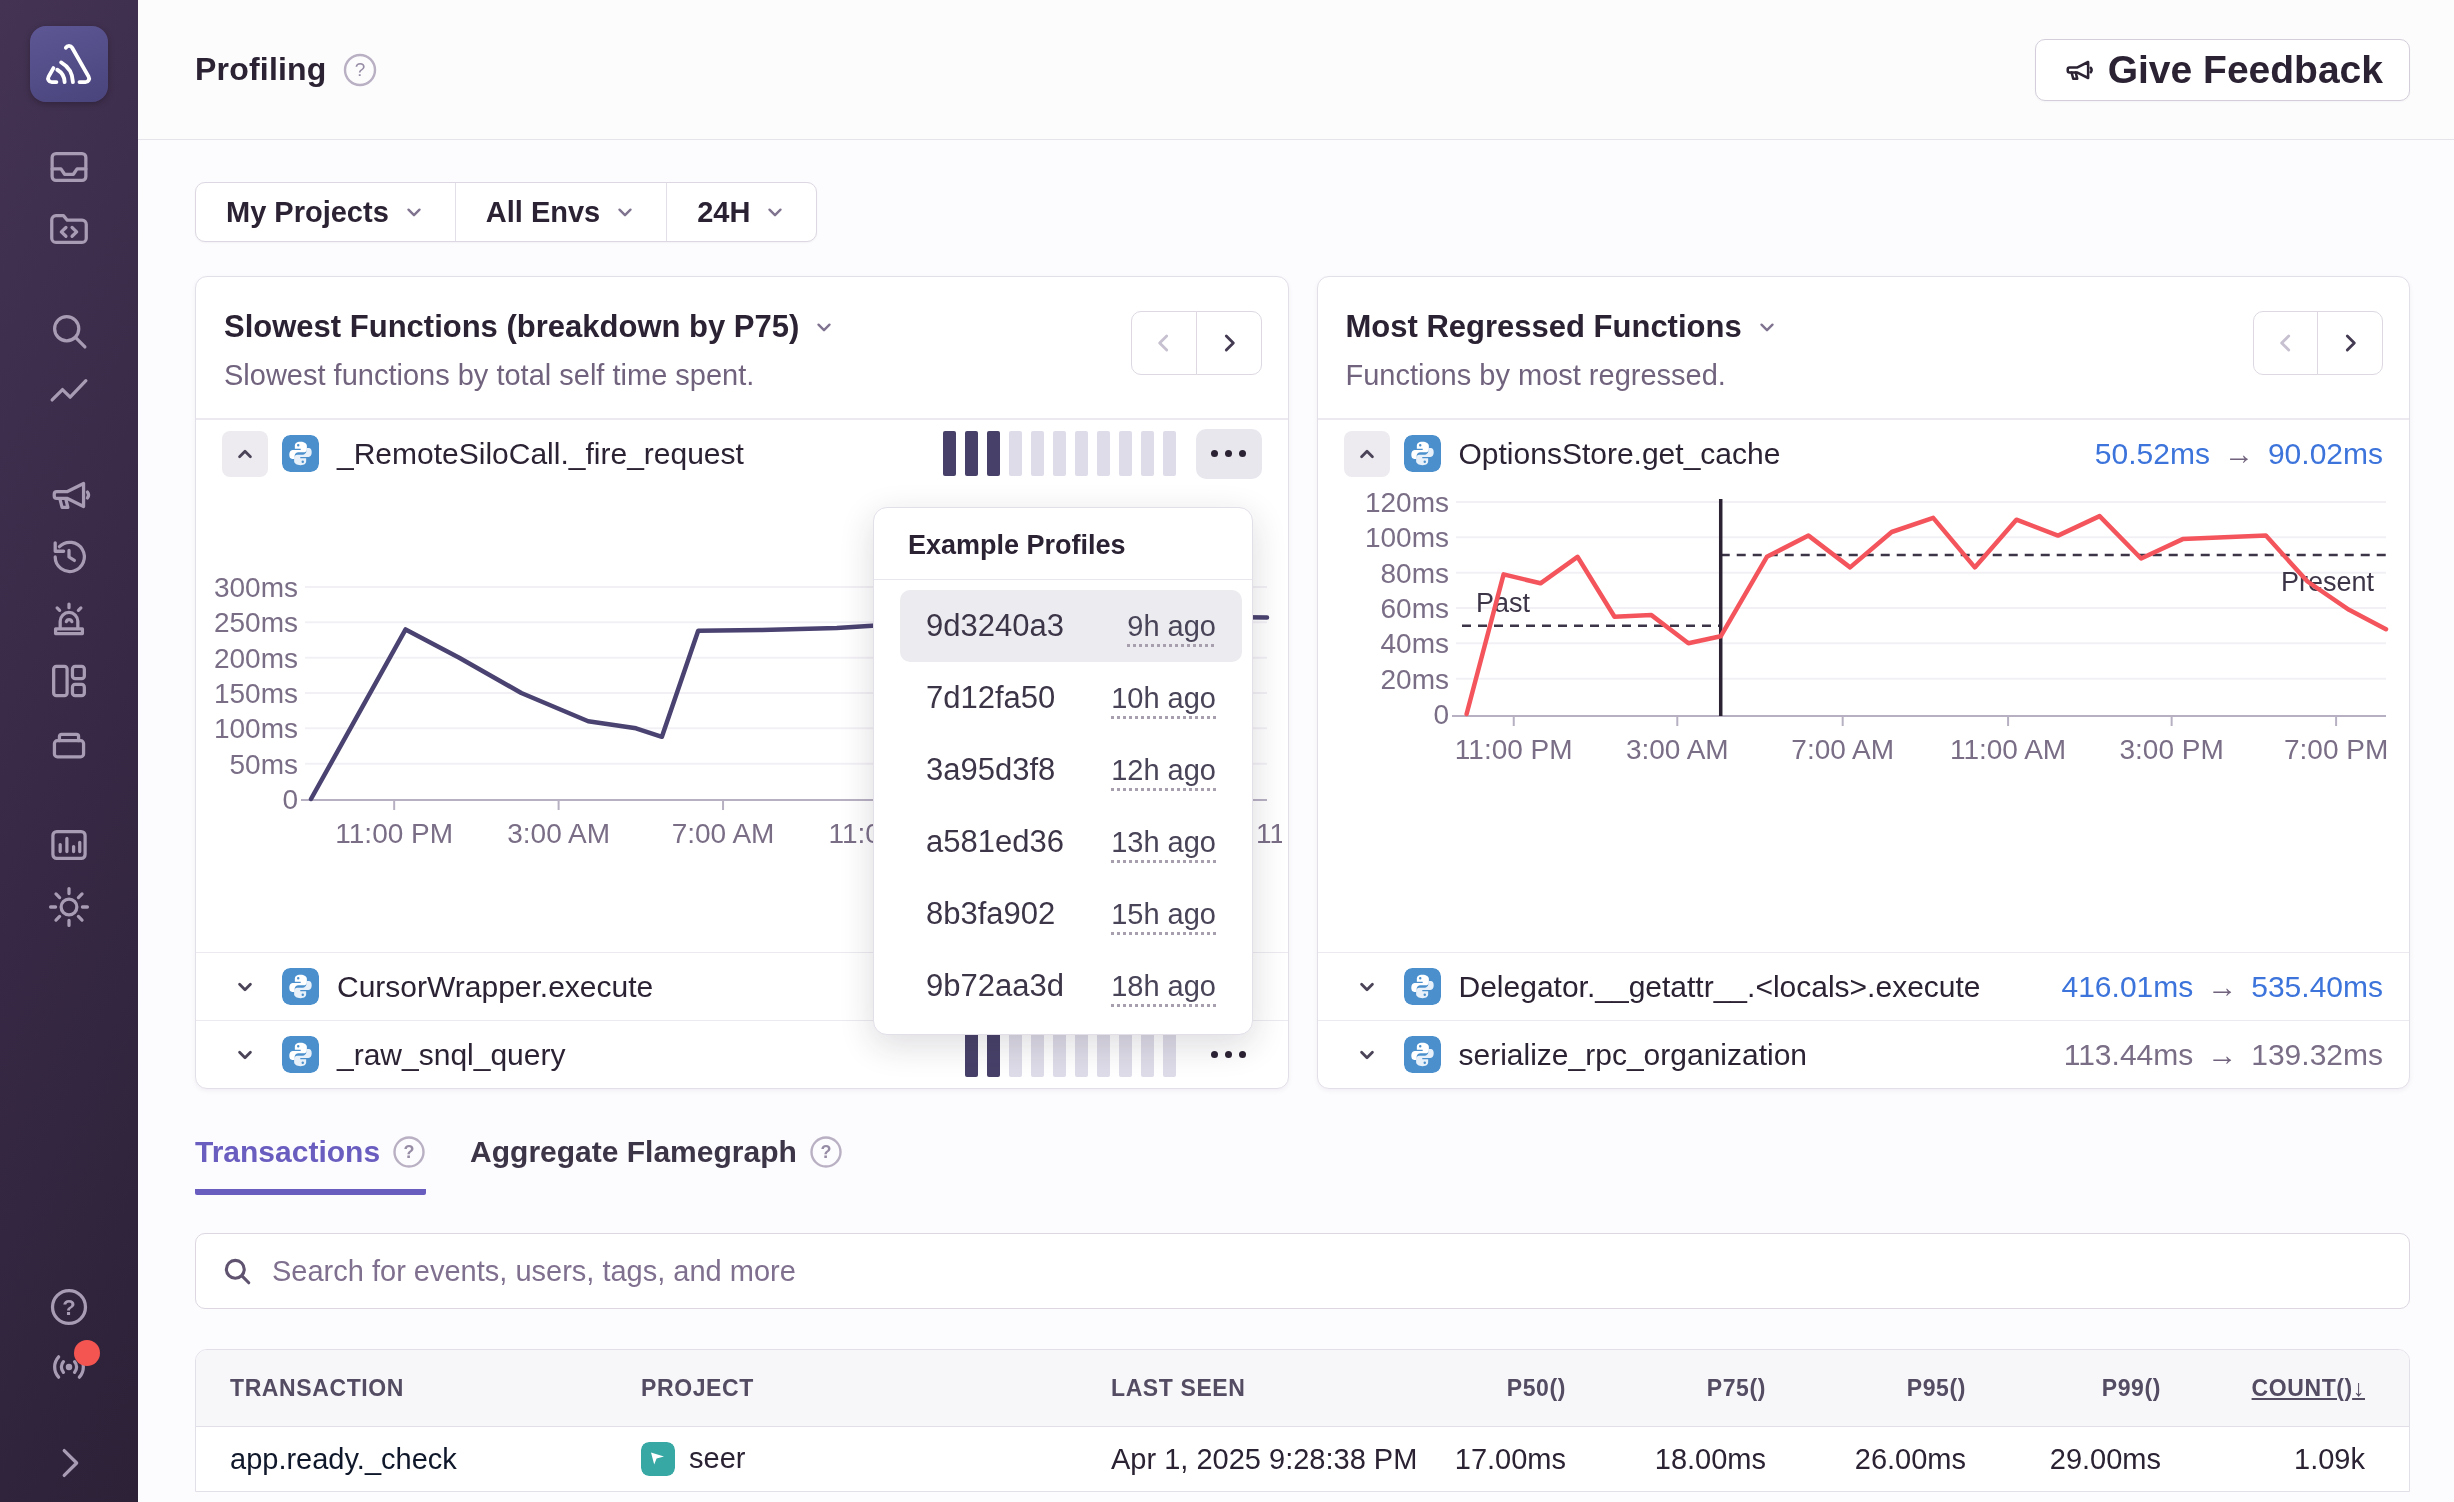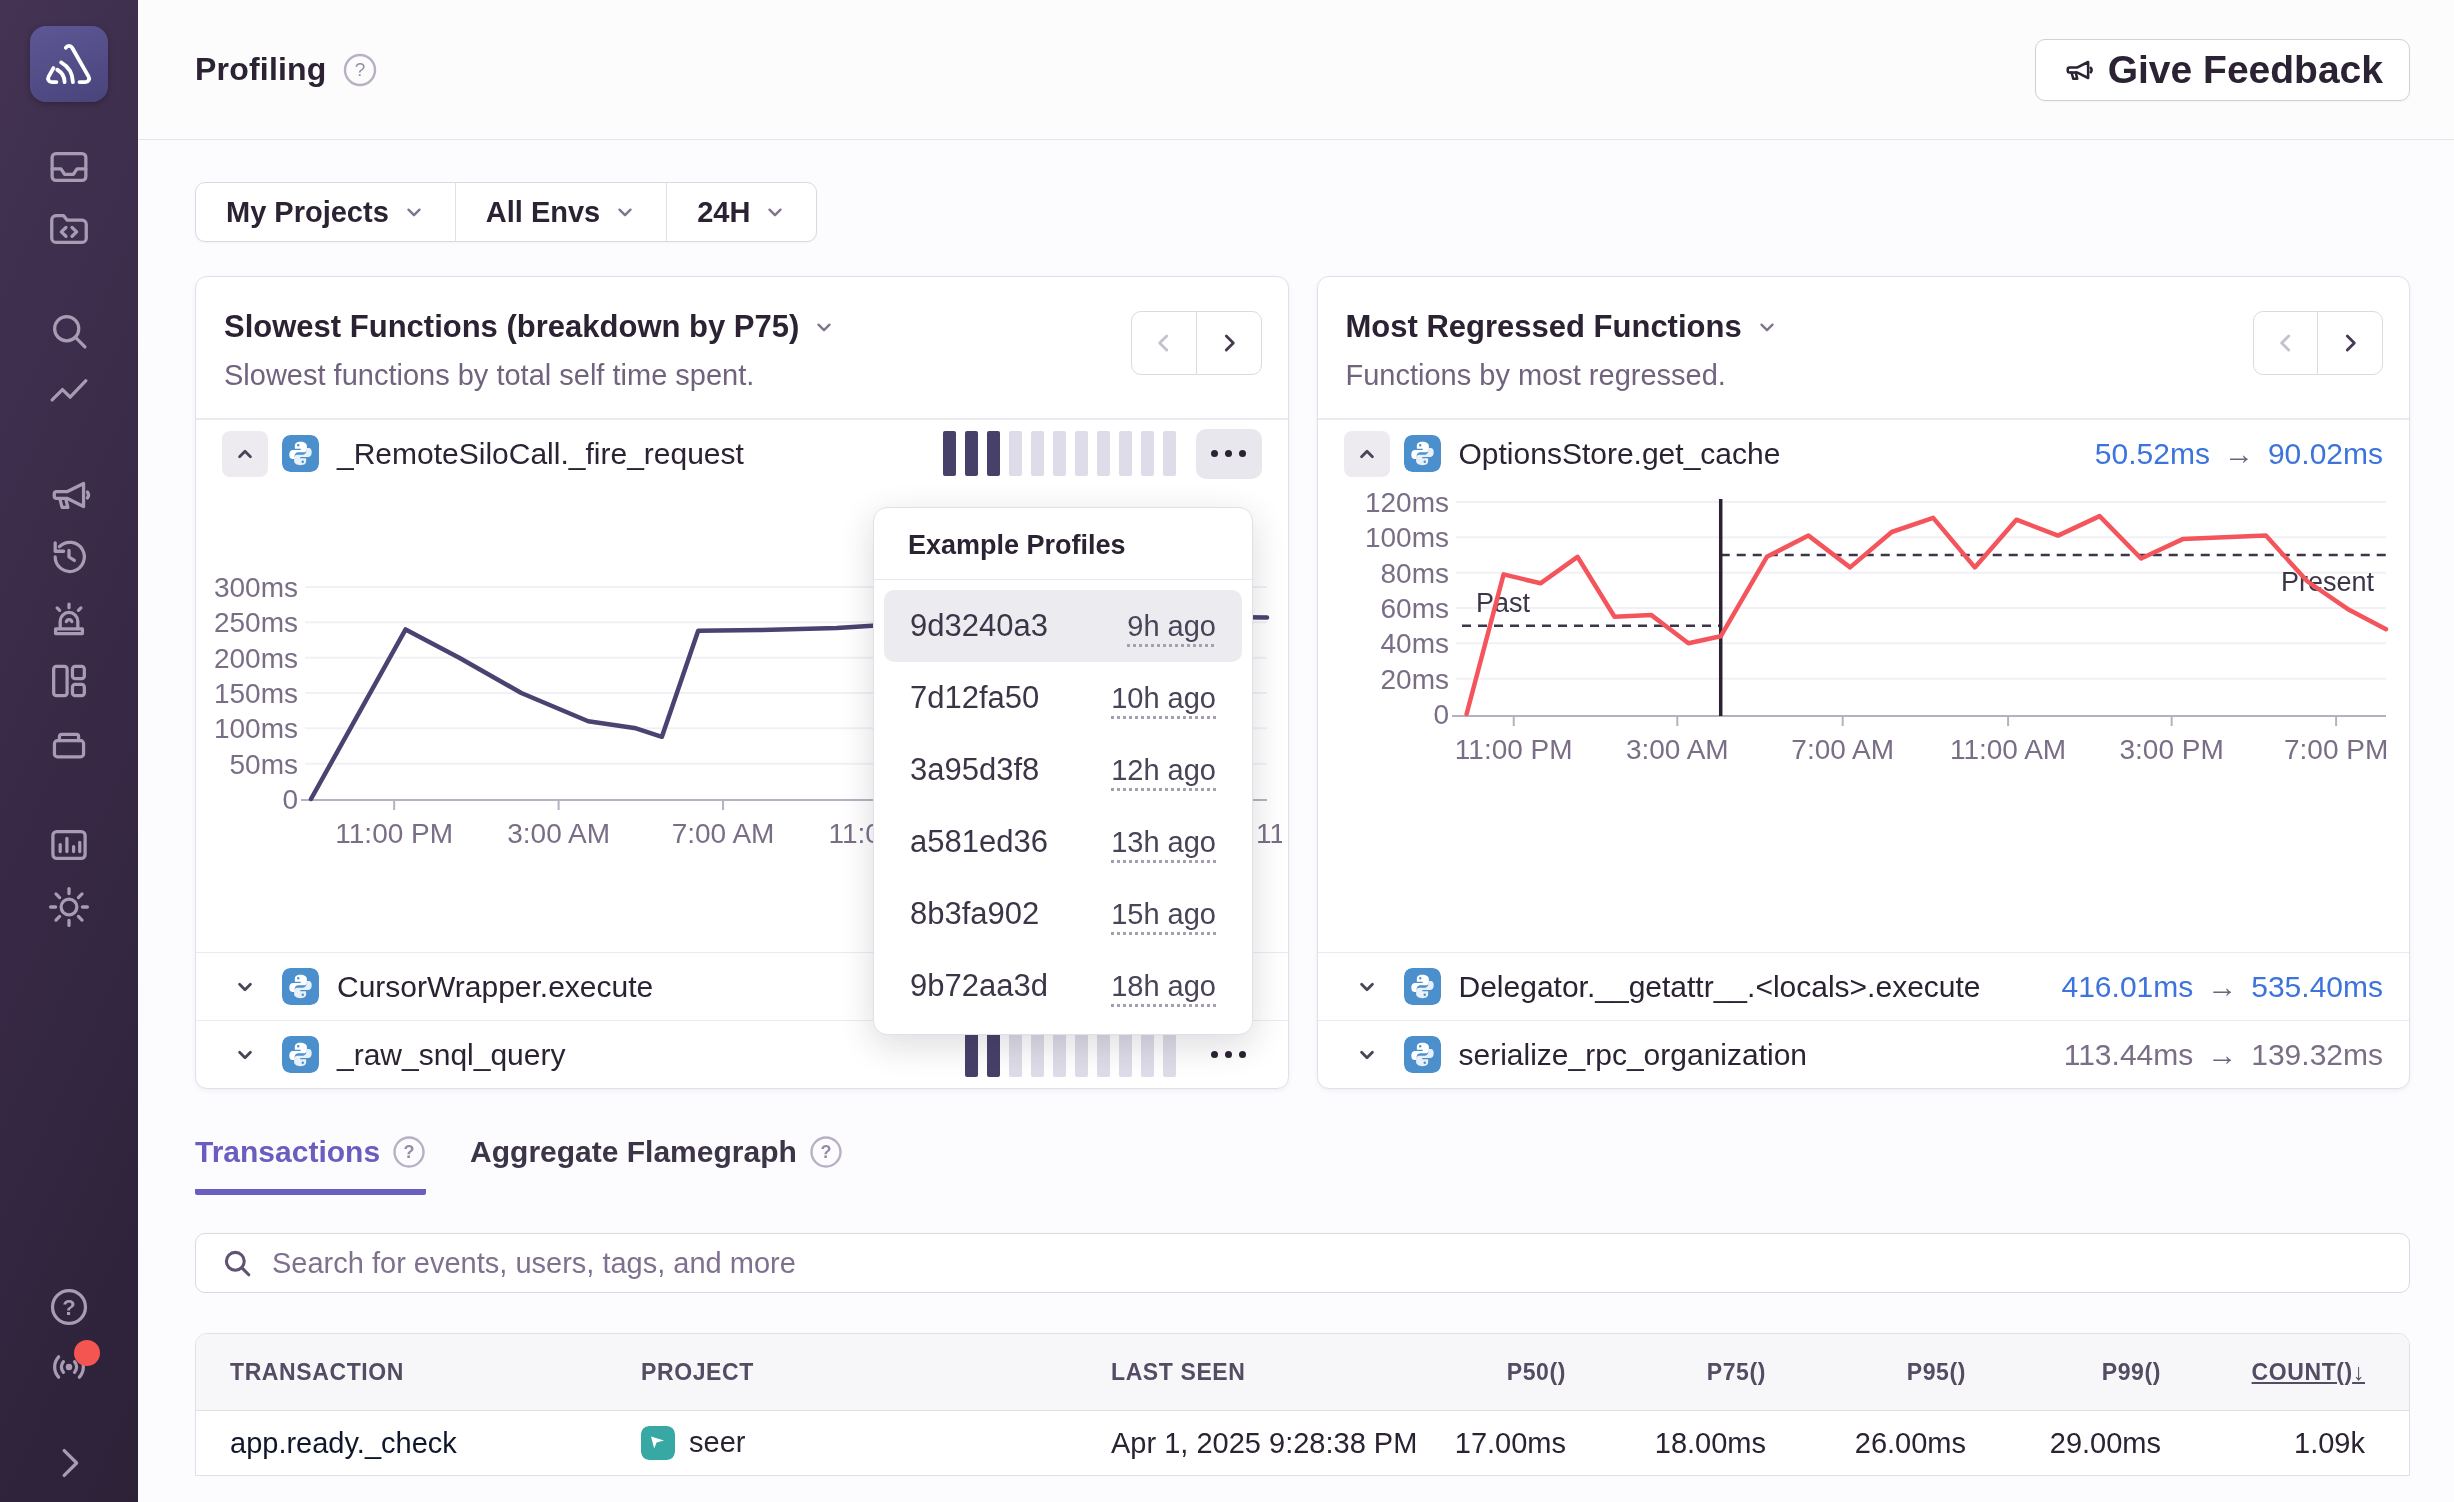--- a/index.html
+++ b/index.html
@@ -88,33 +88,33 @@
   .annot { font-size:27px; fill:#3c3447; font-weight:500; font-family:"Liberation Sans",sans-serif; }
 
   
   .popup { position:absolute; left:873px; top:507px; width:380px; background:#fff;
     border:1px solid #e3dfe9; border-radius:14px; z-index:50;
     box-shadow:0 10px 34px rgba(43,34,51,.16); overflow:hidden; }
   .popup-title { padding:22px 34px 18px; font-size:27px; font-weight:700; color:#2b2233;
     border-bottom:1px solid #e9e6ed; }
   .popup-list { padding:10px 10px 12px; }
   .popup-row { height:72px; display:flex; align-items:center; justify-content:space-between;
-    padding:0 26px; border-radius:10px; cursor:pointer; }
+    padding:0 26px; border-radius:10px; cursor:pointer;margin-left:16px; }
   .popup-row.highlight { background:#ececf0; }
   .profile-id { font-size:31px; color:#3c3447; }
   .profile-ago { font-size:29px; color:#4a4458; text-decoration:underline dotted #a79fae 2.5px; text-underline-offset:8px; cursor:pointer; }
 
   
   .tabs { margin-top:46px; display:flex; gap:44px; }
   .tab { display:inline-flex; align-items:center; gap:12px; font-size:30px; font-weight:600;
     padding-bottom:20px; border-bottom:6px solid transparent; cursor:pointer; color:#3c3447; }
   .tab.active { color:#6a5dc0; border-bottom-color:#6a5dc0; border-radius:0 0 2px 2px; }
 
   
-  .search-bar { margin-top:38px; height:60px; background:#fff; border:1.5px solid #dcd7e1; border-radius:10px;
+  .search-bar { margin-top:38px; height:76px; background:#fff; border:1.5px solid #dcd7e1; border-radius:10px;
     display:flex; align-items:center; padding:0 24px; }
   .search-bar svg { width:34px; height:34px; stroke:#5f5370; fill:none; stroke-width:2.2; stroke-linecap:round; margin-right:18px; flex:none; }
   .search-bar input { flex:1; border:none; outline:none; font-size:29px; font-family:"Liberation Sans",sans-serif; color:#2b2233; background:transparent; }
   .search-bar input::placeholder { color:#80708f; }
 
   
   .table { margin-top:40px; border:1px solid #e3dfe9; border-radius:12px 12px 0 0; overflow:hidden; background:#fff; }
   .thead { display:grid; grid-template-columns:445px 470px 325px 150px 200px 200px 195px 1fr;
     height:77px; align-items:center; background:#f7f6f9; border-bottom:1px solid #e3dfe9; }
   .th { font-size:23px; font-weight:700; letter-spacing:.6px; color:#544c63; }

